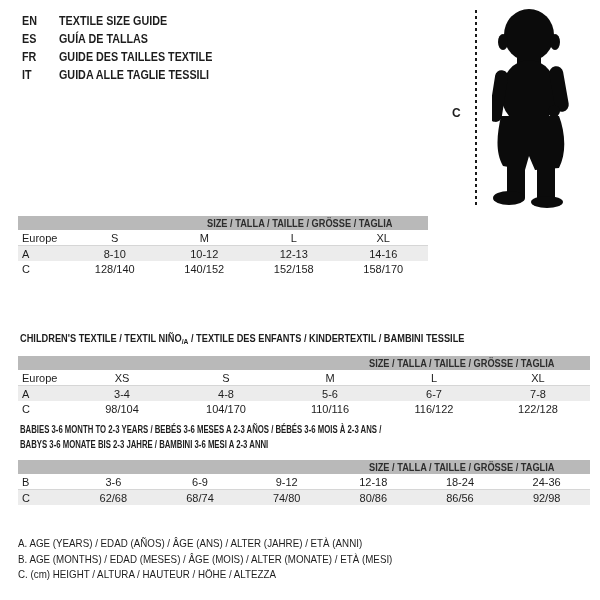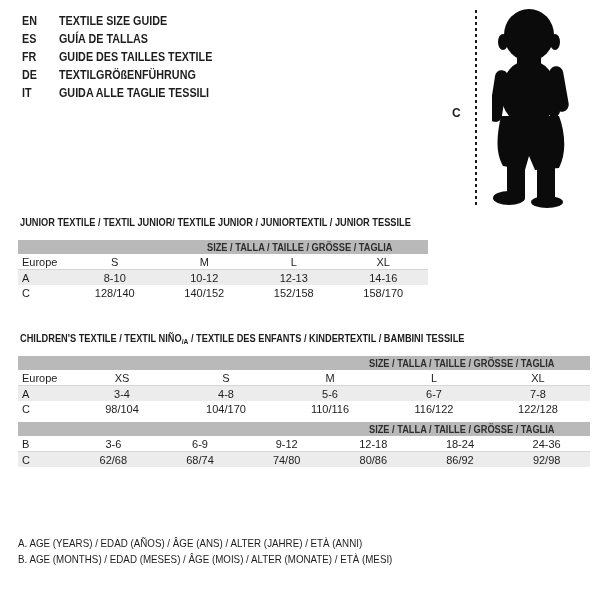--- a/index.html
+++ b/index.html
@@ -81,24 +81,20 @@
       <span class="lang-code">EN</span>
       <span class="lang-label">TEXTILE SIZE GUIDE</span>
     </div>
     <div class="lang-row">
       <span class="lang-code">ES</span>
       <span class="lang-label">GUÍA DE TALLAS</span>
     </div>
     <div class="lang-row">
       <span class="lang-code">FR</span>
       <span class="lang-label">GUIDE DES TAILLES TEXTILE</span>
-    </div>
-    <div class="lang-row">
-      <span class="lang-code">DE</span>
-      <span class="lang-label">TEXTILGRÖßENFÜHRUNG</span>
     </div>
     <div class="lang-row">
       <span class="lang-code">IT</span>
       <span class="lang-label">GUIDA ALLE TAGLIE TESSILI</span>
     </div>
   </div>
 
   <div class="measure-line"></div>
   <div class="measure-label">C</div>
   <svg class="silhouette" width="88" height="200" viewBox="0 0 88 200">
@@ -113,23 +109,20 @@
       <circle cx="62" cy="103" r="6"></circle>
       <path d="M9,108 C5,126 3,144 11,158 L33,162 L37,148 L43,162 L67,160 C75,144 73,124 67,108 Z"></path>
       <rect x="15" y="156" width="18" height="34"></rect>
       <rect x="45" y="156" width="18" height="37"></rect>
       <ellipse cx="17" cy="190" rx="16" ry="7"></ellipse>
       <ellipse cx="55" cy="194" rx="16" ry="6"></ellipse>
     </g>
   </svg>
 
   <div class="section" id="sec-junior">
-    <div class="tbl-title">
-      <span>JUNIOR TEXTILE / TEXTIL JUNIOR/ TEXTILE JUNIOR / JUNIORTEXTIL / JUNIOR TESSILE</span>
-    </div>
     <div class="size-bar">
       <span>SIZE / TALLA / TAILLE / GRÖSSE / TAGLIA</span>
     </div>
     <table class="size-table">
       <colgroup>
           <col class="c-label">
           <col>
           <col>
           <col>
           <col>
@@ -199,20 +192,24 @@
         <td>104/170</td>
         <td>110/116</td>
         <td>116/122</td>
         <td>122/128</td>
       </tr>
     </tbody>
       </table>
   </div>
 
   <div class="section" id="sec-babies">
+    <div class="tbl-title tbl-title-2l">
+      <span class="t-line"><span>BABIES 3-6 MONTH TO 2-3 YEARS / BEBÉS 3-6 MESES A 2-3 AÑOS / BÉBÉS 3-6 MOIS À 2-3 ANS /</span></span>
+      <span class="t-line"><span>BABYS 3-6 MONATE BIS 2-3 JAHRE / BAMBINI 3-6 MESI A 2-3 ANNI</span></span>
+    </div>
     <div class="size-bar">
       <span>SIZE / TALLA / TAILLE / GRÖSSE / TAGLIA</span>
     </div>
     <table class="size-table">
       <colgroup>
           <col class="c-label">
           <col>
           <col>
           <col>
           <col>
@@ -228,25 +225,26 @@
         <td>12-18</td>
         <td>18-24</td>
         <td>24-36</td>
       </tr>
       <tr class="alt-row">
         <td class="row-label">C</td>
         <td>62/68</td>
         <td>68/74</td>
         <td>74/80</td>
         <td>80/86</td>
-        <td>86/92</td>
+        <td>86/56</td>
         <td>92/98</td>
       </tr>
     </tbody>
       </table>
   </div>
 
   <div class="footnotes">
     <div class="footnote"><span>A. AGE (YEARS) / EDAD (AÑOS) / ÂGE (ANS) / ALTER (JAHRE) / ETÀ (ANNI)</span></div>
     <div class="footnote"><span>B. AGE (MONTHS) / EDAD (MESES) / ÂGE (MOIS) / ALTER (MONATE) / ETÀ (MESI)</span></div>
+    <div class="footnote"><span>C. (cm) HEIGHT / ALTURA / HAUTEUR / HÖHE / ALTEZZA</span></div>
   </div>
 
 </div>
 
 </body></html>

